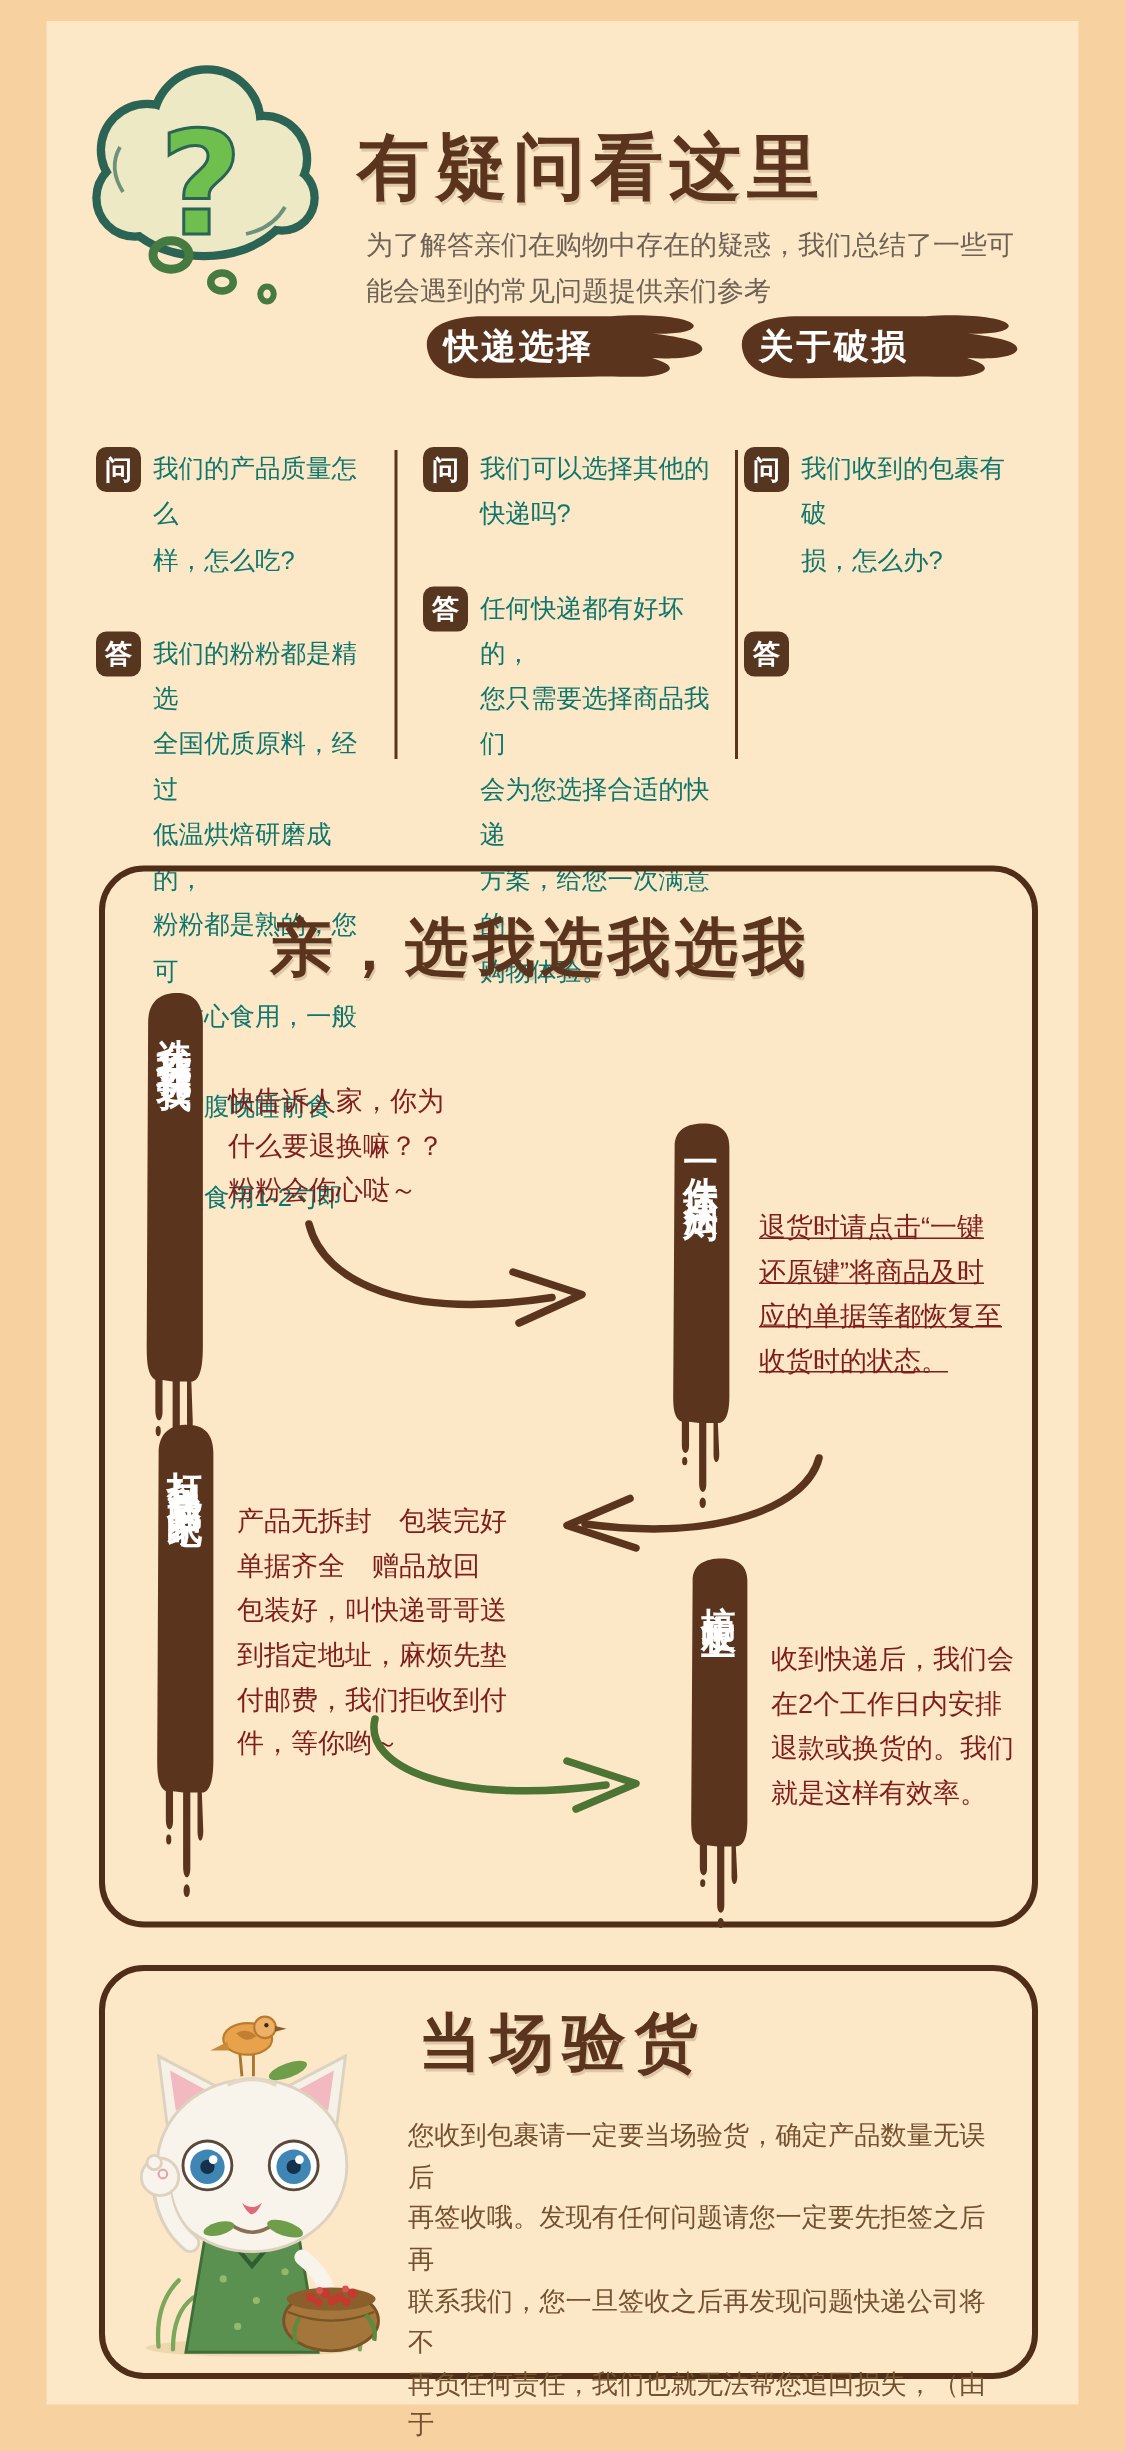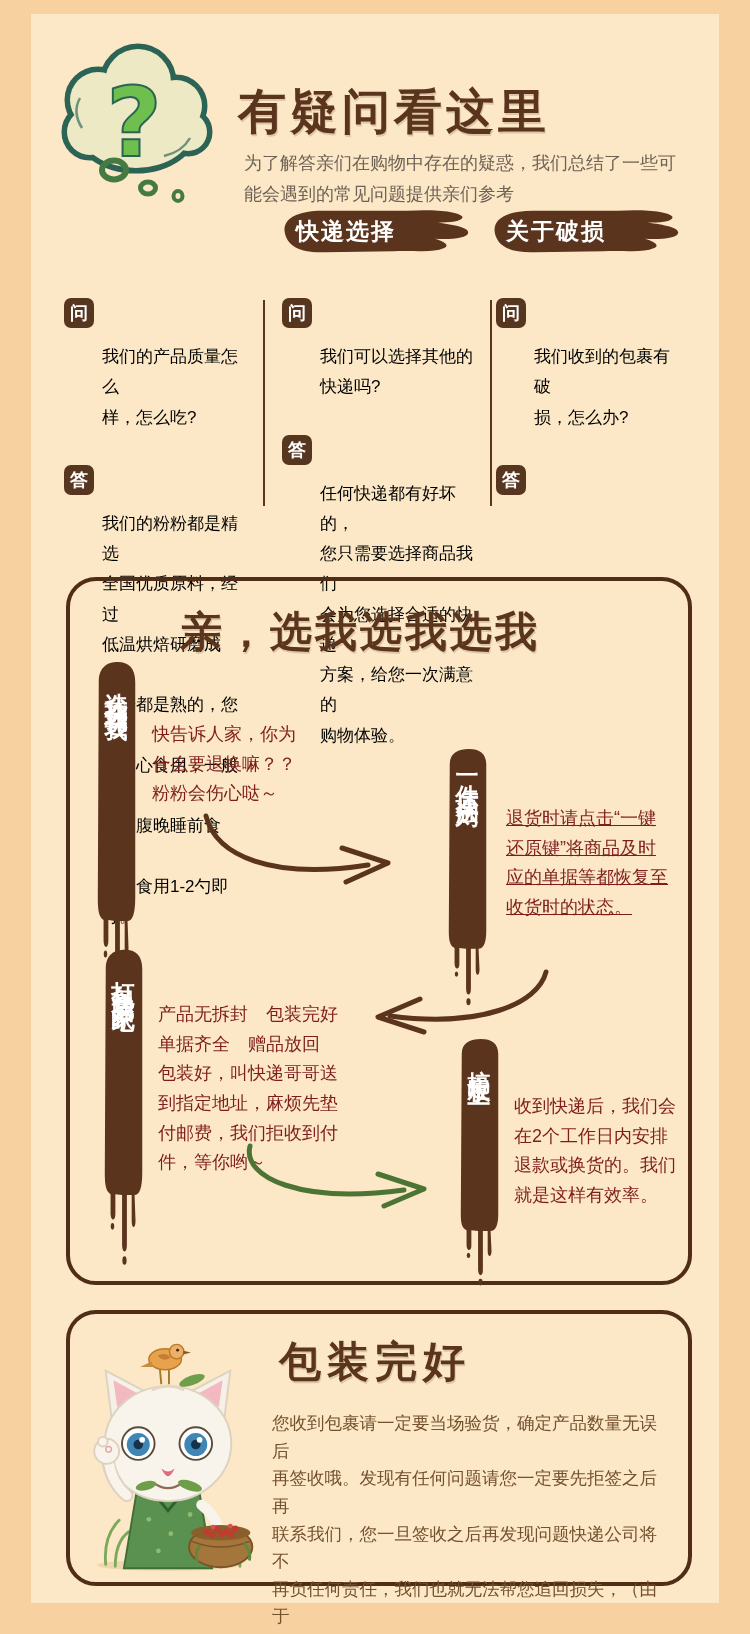--- a/index.html
+++ b/index.html
@@ -18,21 +18,21 @@
   .tab .tab-label{position:absolute;left:26px;top:50%;transform:translateY(-50%);
        color:#fff;font-weight:bold;font-size:23px;letter-spacing:2px;}
   .tab1{left:60px;} .tab2{left:270px;} .tab3{left:480px;}
   
   .qa-col{top:298px;}
   .qa1{left:64px;width:186px;} .qa2{left:282px;width:192px;} .qa3{left:496px;width:190px;}
   .qa-row{display:flex;gap:8px;align-items:flex-start;}
   .qa-a{margin-top:32px;}
   .badge{flex:none;width:30px;height:30px;border-radius:7px;background:#573620;color:#fff;
          font-size:18px;font-weight:bold;display:flex;align-items:center;justify-content:center;}
-  .qa-text{font-size:17px;line-height:1.78;color:#000000;margin-top:44px;}
+  .qa-text{font-size:17px;line-height:1.78;color:#0f766e;}
   .vline{width:2px;height:206px;background:#5a341d;top:300px;}
   .vline1{left:263px;} .vline2{left:490px;}
   
   .box{border:4px solid #4f2d16;border-radius:30px;}
   .returns-box{left:66px;top:577px;width:618px;height:700px;}
   .returns-title{left:80px;top:604px;width:560px;text-align:center;font-size:42px;letter-spacing:3px;}
   .inspect-box{left:66px;top:1310px;width:618px;height:268px;}
   .inspect-title{left:66px;top:1334px;width:618px;text-align:center;font-size:42px;letter-spacing:6px;}
   
   .vbanner{width:48px;}
@@ -214,21 +214,21 @@
       <ellipse cx="13" cy="296" rx="1.8" ry="3.5" fill="#5a341d"></ellipse>
     </svg>
     <div class="vtext">搞定收工</div>
   </div>
   <div class="abs step-text pre st4">收到快递后，我们会
 在2个工作日内安排
 退款或换货的。我们
 就是这样有效率。</div>
 
   <div class="abs box inspect-box"></div>
-  <div class="abs brush-title inspect-title">包装完好</div>
+  <div class="abs brush-title inspect-title">当场验货</div>
 
   <svg class="abs cat" viewBox="0 0 190 240">
     <ellipse cx="95" cy="233" rx="74" ry="6" fill="#eed7ae"></ellipse>
     <g stroke="#7ca85c" stroke-width="3" fill="none" stroke-linecap="round">
       <path d="M30,232 C28,210 34,196 44,186"></path>
         <path d="M40,234 C40,214 46,204 54,198"></path>
       <path d="M160,232 C164,214 160,202 154,194"></path>
         <path d="M170,234 C172,220 170,210 166,204"></path>
     </g>
     <path d="M62,158 C75,149 115,149 128,158 L141,236 L49,236 Z" fill="#5b9150" stroke="#3f6e37" stroke-width="2"></path>

